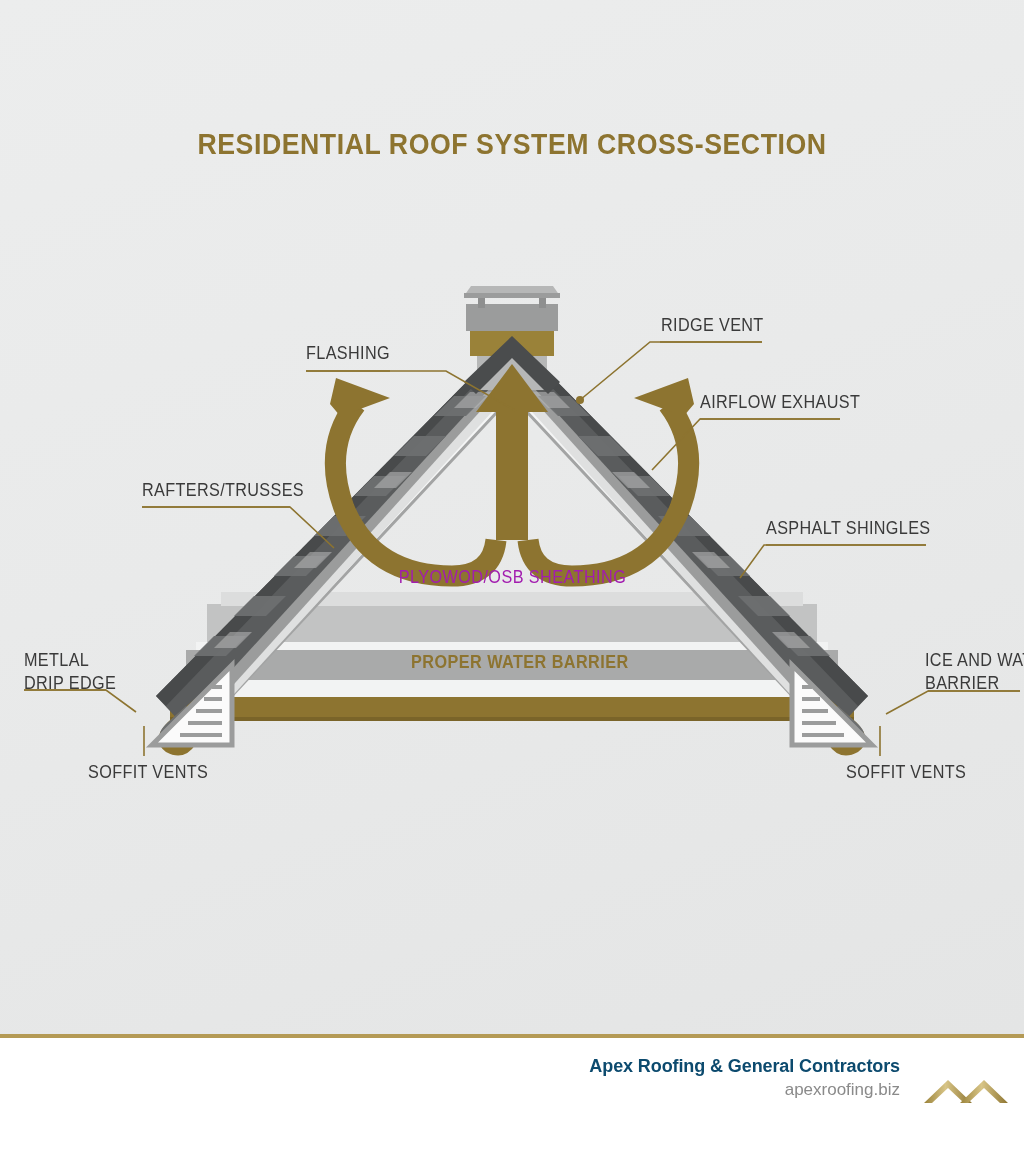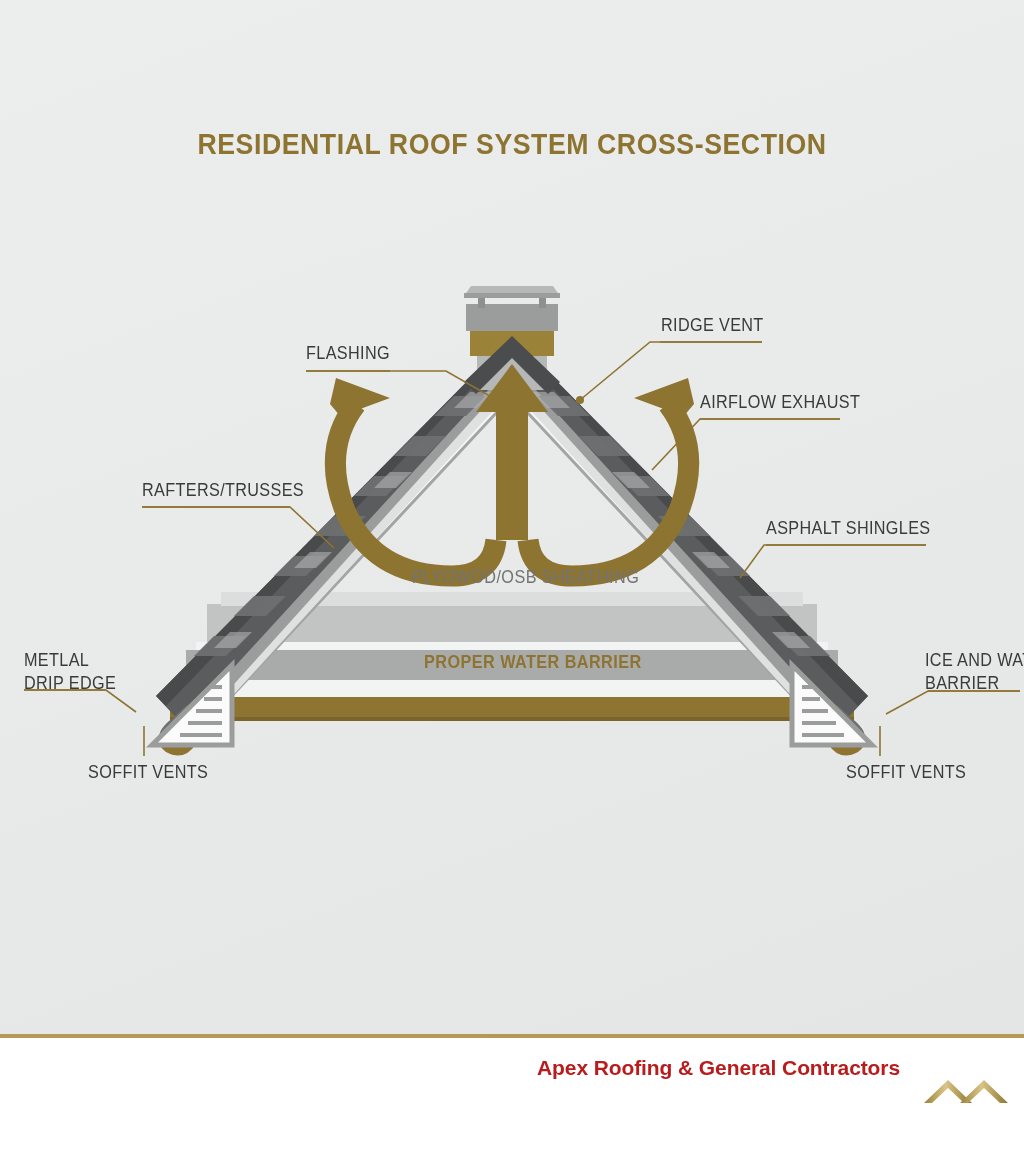--- a/index.html
+++ b/index.html
@@ -14,21 +14,20 @@
     font-family: "Liberation Sans", sans-serif;
     overflow: hidden;
     position: relative;
   }
 
   
   #infographic {
     position: relative;
     width: 952px;
     height: 1154px;
-    padding-left: 13px;
   }
 
   #diagram-panel {
     position: absolute;
     left: 0;
     top: 0;
     width: 1024px;
     height: 1034px;
     background: linear-gradient(160deg, #eceded 0%, #e9eaea 45%, #e4e5e5 100%);
   }
@@ -91,39 +90,39 @@
   .callout.anchor-left  { transform-origin: left center; }
 
   
   .band-label {
     position: absolute;
     width: 1024px;
     text-align: center;
     font-family: "Liberation Sans Narrow", "Liberation Sans", sans-serif;
     font-size: 18px;
     letter-spacing: 0.5px;
-    color: #737373;
+    color: #a21caf;
     white-space: nowrap;
   }
   .band-label > span { display: inline-block; transform: scaleX(0.9); }
   .band-label.gold { color: #8d7430; font-weight: bold; }
 
   
   #footer-text {
     position: absolute;
     left: 0;
     top: 1056px;
     width: 900px;
     text-align: right;
   }
   #brand-name {
     font-family: "Liberation Sans", sans-serif;
-    font-size: 21px;
+    font-size: 18px;
     font-weight: bold;
-    color: #b91c1c;
+    color: #0c4a6e;
     letter-spacing: -0.1px;
   }
   #brand-site {
     font-family: "Liberation Sans", sans-serif;
     font-size: 17px;
     color: #8a8a8a;
     margin-top: 3px;
   }
   #brand-logo {
     position: absolute;
@@ -340,20 +339,21 @@
 
   <div class="callout anchor-left" style="left:88px; top:761px;">SOFFIT VENTS</div>
 
   <div class="callout anchor-left" style="left:846px; top:761px;">SOFFIT VENTS</div>
 
   <div id="footer-divider"></div>
   <div id="footer-panel"></div>
 
   <div id="footer-text">
     <div id="brand-name">Apex Roofing &amp; General Contractors</div>
+    <div id="brand-site">apexroofing.biz</div>
   </div>
 
   <svg id="brand-logo" viewBox="0 0 96 44">
     <path d="M 6,36 L 30,13 L 54,36 L 46,36 L 30,21 L 14,36 Z" fill="url(#gradLogo)"></path>
     <path d="M 42,36 L 66,13 L 90,36 L 82,36 L 66,21 L 50,36 Z" fill="url(#gradLogo)"></path>
   </svg>
 
 </div>
 
 </body></html>

